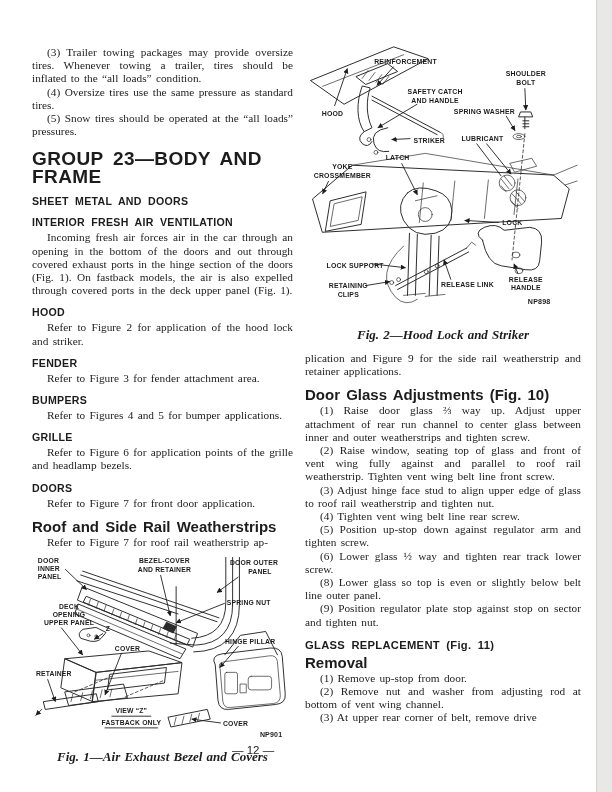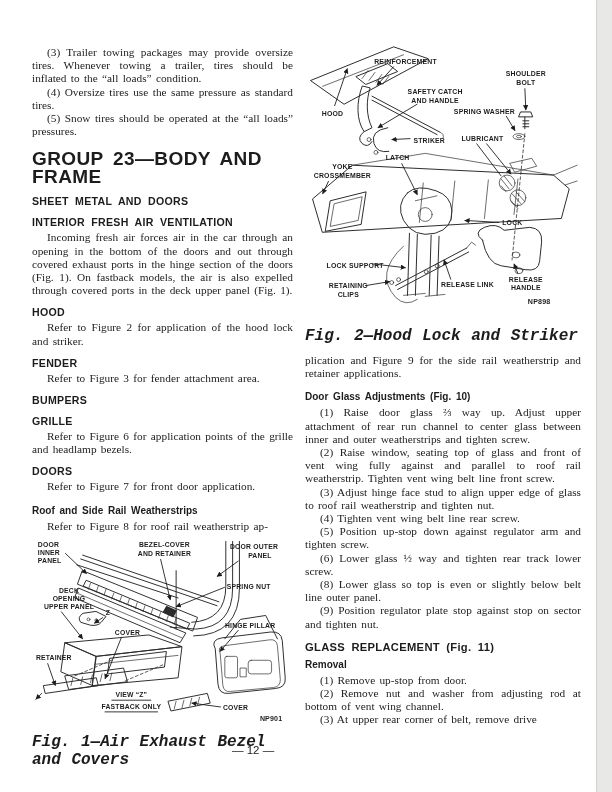--- a/index.html
+++ b/index.html
@@ -18,27 +18,27 @@
   p.noindent{text-indent:0;}
   h1.group{
     font-family:"Liberation Sans",sans-serif;font-weight:bold;font-size:19px;
     letter-spacing:.4px;word-spacing:4px;margin:12px 0 0 0;line-height:18px;
   }
   h2.caps{
     font-family:"Liberation Sans",sans-serif;font-weight:bold;font-size:10.6px;
     letter-spacing:.3px;word-spacing:3px;margin:9px 0 3px 0;line-height:12px;
   }
   h3.mixed{
-    font-family:"Liberation Sans",sans-serif;font-weight:bold;font-size:10px;
+    font-family:"Liberation Sans",sans-serif;font-weight:bold;font-size:15px;
     word-spacing:2px;margin:10px 0 3px 0;line-height:13px;
   }
   .sect{margin-top:8px;}
   .fig-caption{
-    font-family:Liberation Mono, monospace;font-weight:bold;font-style:italic;
-    font-size:16px;text-align:left;margin:4px 0 0 0;word-spacing:1px;
+    font-family:Liberation Serif, serif;font-weight:bold;font-style:italic;
+    font-size:13px;text-align:center;margin:4px 0 0 0;word-spacing:1px;
   }
   svg.diagram{display:block;margin-top:4px;}
   svg text{
     font-family:"Liberation Sans",sans-serif;font-weight:bold;font-size:7px;
     fill:#1c1c1c;letter-spacing:.2px;
   }
   svg text.code{font-weight:bold;font-size:7.2px;}
   .art{stroke:#2b2b2b;stroke-width:1;fill:none;stroke-linejoin:round;stroke-linecap:round;}
   .thin{stroke:#2b2b2b;stroke-width:.7;fill:none;}
   .leader{stroke:#1c1c1c;stroke-width:.9;fill:none;}
@@ -68,32 +68,33 @@
     <div class="sect">
       <h2 class="caps">HOOD</h2>
       <p class="body">Refer to Figure 2 for application of the hood lock and striker.</p>
     </div>
     <div class="sect">
       <h2 class="caps">FENDER</h2>
       <p class="body">Refer to Figure 3 for fender attachment area.</p>
     </div>
     <div class="sect">
       <h2 class="caps">BUMPERS</h2>
+      <p class="body">Refer to Figures 4 and 5 for bumper applications.</p>
     </div>
     <div class="sect">
       <h2 class="caps">GRILLE</h2>
       <p class="body">Refer to Figure 6 for application points of the grille and headlamp bezels.</p>
     </div>
     <div class="sect">
       <h2 class="caps">DOORS</h2>
       <p class="body">Refer to Figure 7 for front door application.</p>
     </div>
 
     <h3 class="mixed">Roof and Side Rail Weatherstrips</h3>
-    <p class="body">Refer to Figure 8 for roof rail weatherstrip ap-</p>
+    <p class="body">Refer to Figure 7 for roof rail weatherstrip ap-</p>
 
     <svg class="diagram" width="261" height="192" viewBox="0 0 268 196">
       <defs>
         <marker id="ar1" markerWidth="7" markerHeight="7" refX="5.5" refY="3" orient="auto">
           <path d="M0,0 L6,3 L0,6 Z" fill="#1c1c1c"></path>
         </marker>
       </defs>
       <g class="art">
 
         <path d="M50,22 L190,70 M52,18 L192,66 M46,28 L150,62"></path>

